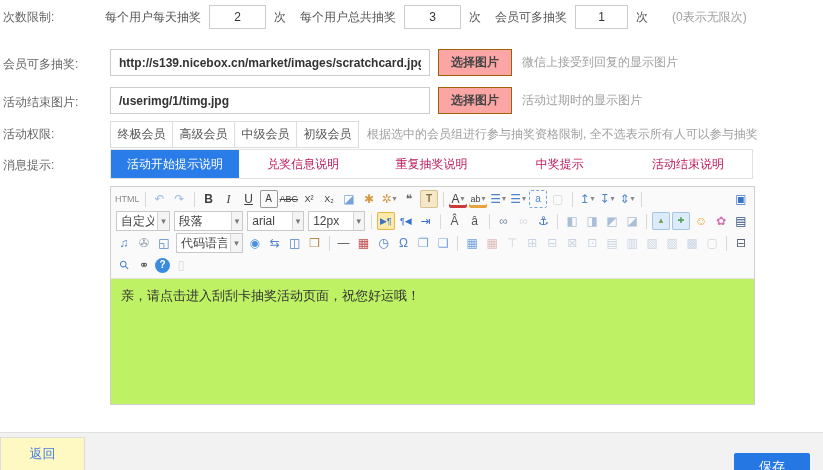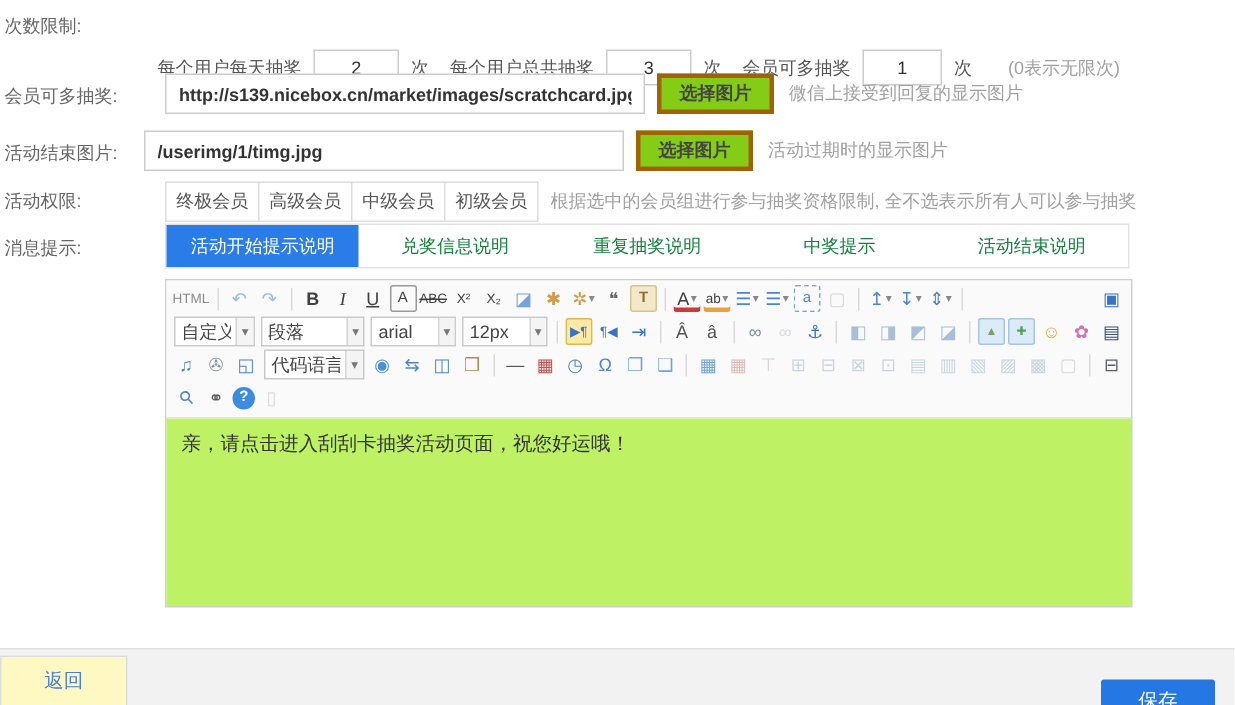--- a/index.html
+++ b/index.html
@@ -11,31 +11,31 @@
   .flabel { position:absolute; left:3px; top:4px; color:#666; white-space:nowrap; }
   .fbody { position:absolute; left:105px; top:0; display:flex; align-items:center; white-space:nowrap; }
 
   .num-input { width:57px; height:24px; border:1px solid #ccc; text-align:center;
     font-size:12px; color:#333; margin:0 8px; outline:none; }
   .unit { color:#555; margin-right:14px; }
   .gray-hint { color:#a0a0a0; margin-left:10px; }
 
   .url-input { width:320px; height:27px; border:1px solid #ccc; padding:0 8px;
     font-size:12px; font-weight:bold; color:#333; outline:none; }
-  .pick-btn { height:27px; margin-left:8px; padding:0 12px; background:#84cc16;
-    border:3px solid #a16207; color:#444; font-weight:bold; font-size:12px; cursor:pointer; }
+  .pick-btn { height:27px; margin-left:8px; padding:0 12px; background:#fca5a5;
+    border:1px solid #a16207; color:#444; font-weight:bold; font-size:12px; cursor:pointer; }
 
   .perm-group { display:flex; }
   .perm-btn { width:63px; height:27px; display:flex; align-items:center; justify-content:center;
     background:#fff; border:1px solid #ddd; margin-left:-1px; color:#555; cursor:pointer; }
   .perm-btn:first-child { margin-left:0; }
 
   .tab-bar { position:absolute; left:110px; top:0; width:643px; height:30px;
     border:1px solid #e2e2e2; background:#fff; display:flex; }
-  .tab { flex:1; display:flex; align-items:center; justify-content:center; color:#15803d;
+  .tab { flex:1; display:flex; align-items:center; justify-content:center; color:#be185d;
     cursor:pointer; height:100%; }
   .tab.active { background:#2a7ce8; color:#fff; }
 
   .editor { position:absolute; left:110px; top:186px; width:645px; height:219px;
     border:1px solid #cfcfcf; background:#fff; display:flex; flex-direction:column; }
   .toolbar { background:#fafafa; border-bottom:1px solid #e3e3e3; padding:1px 3px 2px; }
   .tb-row { display:flex; align-items:center; height:22px; white-space:nowrap; }
   .tb-cell { display:inline-flex; align-items:center; justify-content:center; min-width:18px;
     height:18px; margin:0 1px; font-size:12px; line-height:1; cursor:pointer; border-radius:2px;
     position:relative; }
@@ -73,21 +73,21 @@
     background:#2577e3; border:none; border-radius:2px; color:#fff; font-size:13px;
     display:flex; align-items:center; justify-content:center; cursor:pointer; }
 </style>
 </head>
 <body>
 
 <div class="page">
 
   <div class="frow" style="top:5px;">
     <span class="flabel">次数限制:</span>
-    <div class="fbody" style="top:0;margin-top:28px;">
+    <div class="fbody" style="top:0;">
       <span>每个用户每天抽奖</span>
       <input class="num-input" type="text" value="2" style="">
       <span class="unit">次</span>
       <span>每个用户总共抽奖</span>
       <input class="num-input" type="text" value="3" style="">
       <span class="unit">次</span>
       <span>会员可多抽奖</span>
       <input class="num-input" style="width: 53px;" type="text" value="1">
       <span class="unit">次</span>
       <span class="gray-hint">(0表示无限次)</span>
@@ -98,21 +98,21 @@
     <span class="flabel" style="top:10px;">会员可多抽奖:</span>
     <div class="fbody" style="left:110px;top:3px;">
       <input class="url-input" type="text" value="http://s139.nicebox.cn/market/images/scratchcard.jpg" style="">
       <button class="pick-btn">选择图片</button>
       <span class="gray-hint">微信上接受到回复的显示图片</span>
     </div>
   </div>
 
   <div class="frow" style="top:84px;">
     <span class="flabel" style="top:10px;">活动结束图片:</span>
-    <div class="fbody" style="left:96px;top:3px;">
+    <div class="fbody" style="left:110px;top:3px;">
       <input class="url-input" type="text" value="/userimg/1/timg.jpg" style="">
       <button class="pick-btn">选择图片</button>
       <span class="gray-hint">活动过期时的显示图片</span>
     </div>
   </div>
 
   <div class="frow" style="top:119px;">
     <span class="flabel" style="top:7px;">活动权限:</span>
     <div class="fbody" style="left:110px;top:2px;">
       <div class="perm-group">

